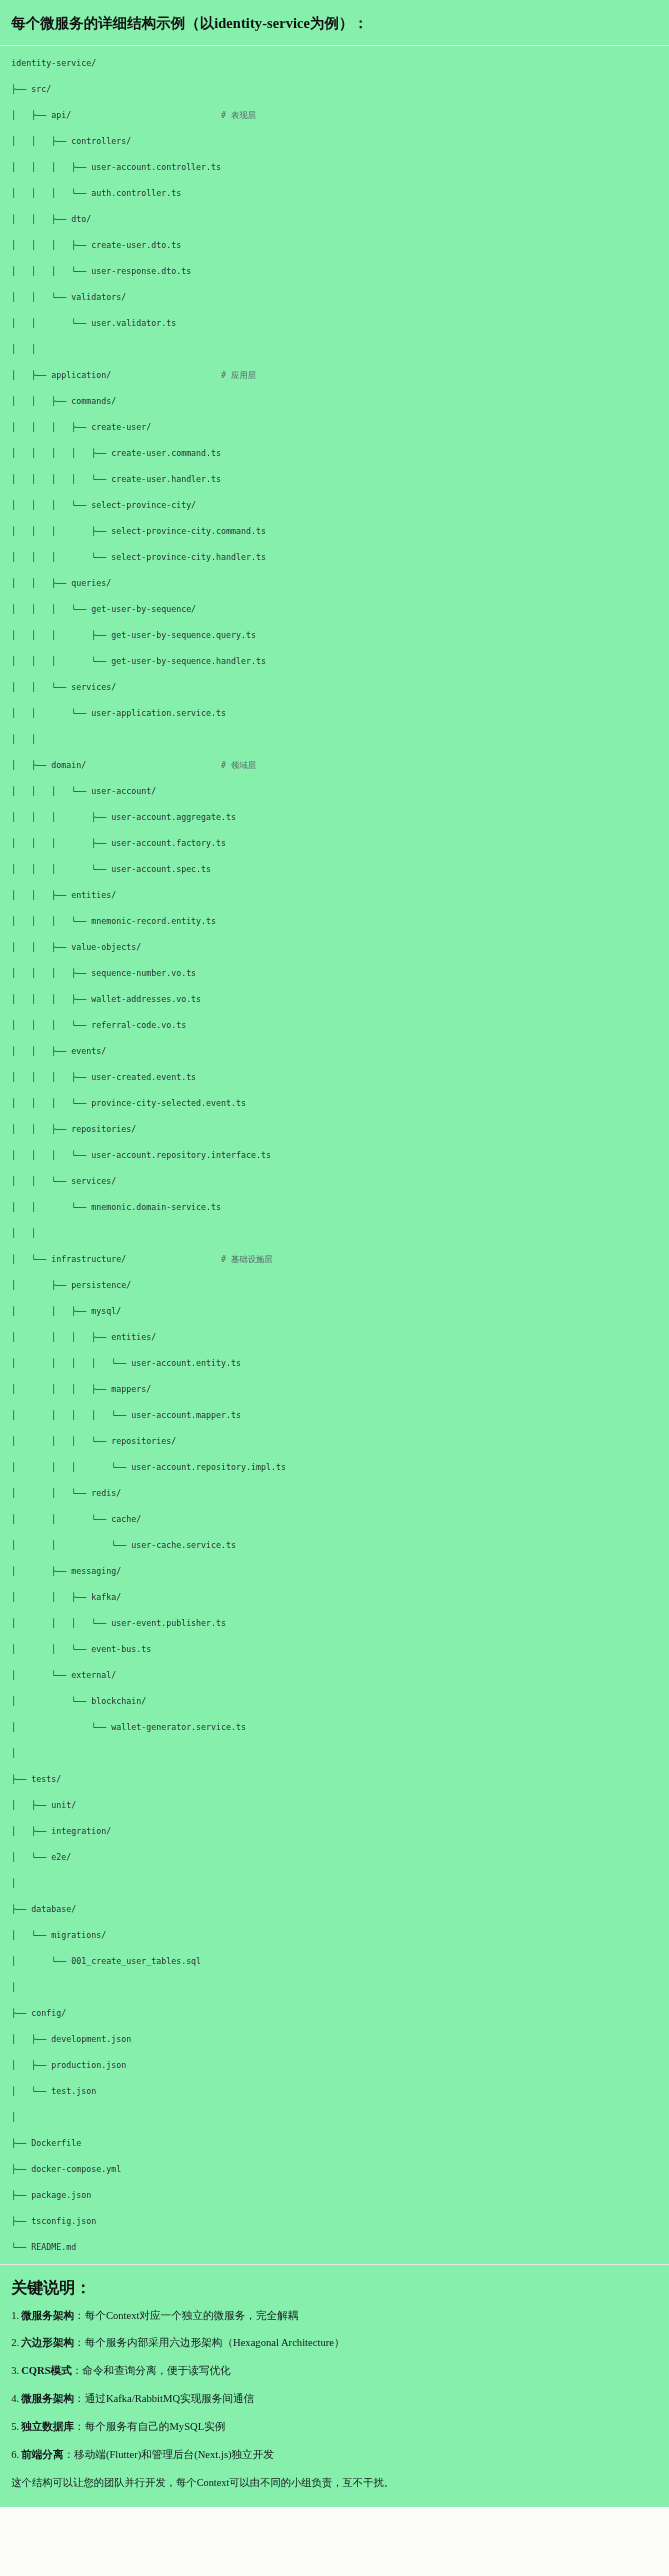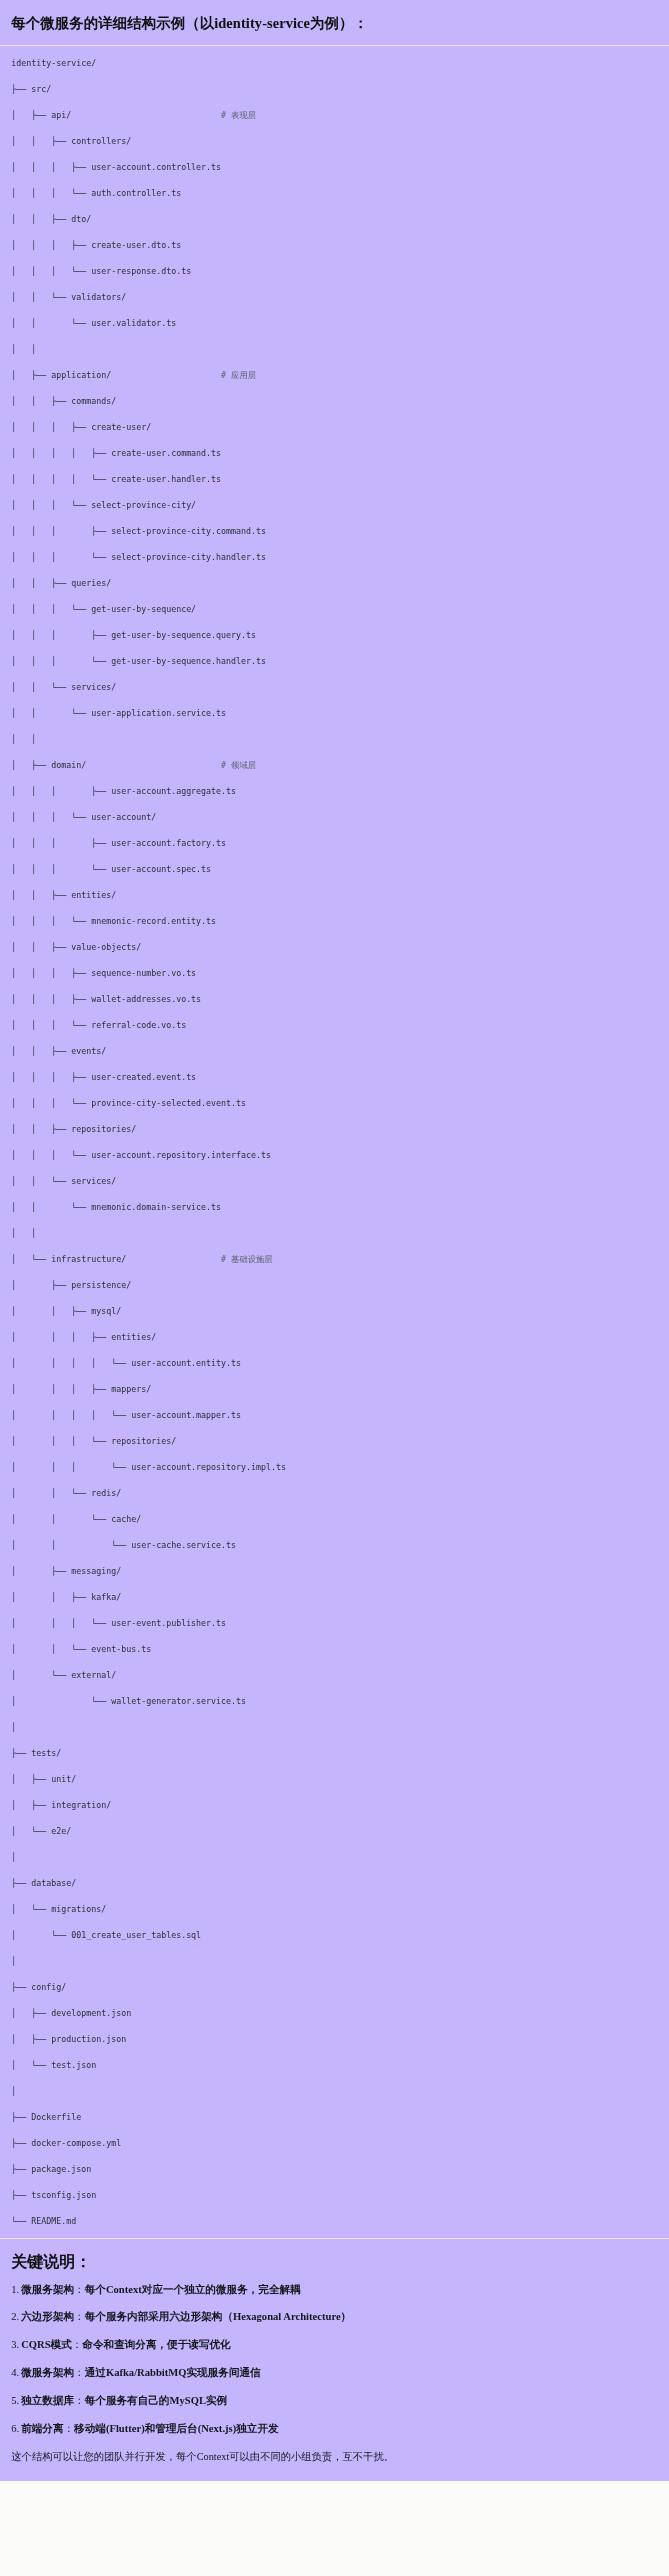--- a/index.html
+++ b/index.html
@@ -10,21 +10,21 @@
   }
   body {
     width: 669px;
     font-family: "Liberation Sans", sans-serif;
     color: #1a1a1a;
     -webkit-font-smoothing: antialiased;
   }
   .page {
     width: 669px;
     box-sizing: border-box;
-    background: #c4b5fd;
+    background: #86efac;
     padding: 0;
   }
 
   
   .title-block {
     padding: 13.8px 11.3px 12.5px 11.3px;
     border-bottom: 0.6px solid #e6e6e2;
   }
   .doc-title {
     font-family: "Liberation Serif", serif;
@@ -90,21 +90,20 @@
   }
   ol.notes > li .term {
     font-weight: bold;
     flex: 0 0 auto;
   }
   ol.notes > li .sep {
     flex: 0 0 auto;
   }
   ol.notes > li .desc {
     flex: 1 1 auto;
-    font-weight: bold;
   }
   .closing {
     font-family: "Liberation Serif", serif;
     font-size: 10.3px;
     line-height: 1.5;
     color: #14181c;
     margin: 10px 0 0 0;
   }
 </style>
 </head>
@@ -138,22 +137,22 @@
 <span class="row">│   │   │       ├── select-province-city.command.ts</span>
 <span class="row">│   │   │       └── select-province-city.handler.ts</span>
 <span class="row">│   │   ├── queries/</span>
 <span class="row">│   │   │   └── get-user-by-sequence/</span>
 <span class="row">│   │   │       ├── get-user-by-sequence.query.ts</span>
 <span class="row">│   │   │       └── get-user-by-sequence.handler.ts</span>
 <span class="row">│   │   └── services/</span>
 <span class="row">│   │       └── user-application.service.ts</span>
 <span class="row">│   │</span>
 <span class="row"><span>│   ├── domain/                           </span><span class="cmt"># 领域层</span></span>
+<span class="row">│   │   │   └── user-account/</span>
 <span class="row">│   │   │       ├── user-account.aggregate.ts</span>
-<span class="row">│   │   │   └── user-account/</span>
 <span class="row">│   │   │       ├── user-account.factory.ts</span>
 <span class="row">│   │   │       └── user-account.spec.ts</span>
 <span class="row">│   │   ├── entities/</span>
 <span class="row">│   │   │   └── mnemonic-record.entity.ts</span>
 <span class="row">│   │   ├── value-objects/</span>
 <span class="row">│   │   │   ├── sequence-number.vo.ts</span>
 <span class="row">│   │   │   ├── wallet-addresses.vo.ts</span>
 <span class="row">│   │   │   └── referral-code.vo.ts</span>
 <span class="row">│   │   ├── events/</span>
 <span class="row">│   │   │   ├── user-created.event.ts</span>
@@ -173,20 +172,21 @@
 <span class="row">│       │   │   └── repositories/</span>
 <span class="row">│       │   │       └── user-account.repository.impl.ts</span>
 <span class="row">│       │   └── redis/</span>
 <span class="row">│       │       └── cache/</span>
 <span class="row">│       │           └── user-cache.service.ts</span>
 <span class="row">│       ├── messaging/</span>
 <span class="row">│       │   ├── kafka/</span>
 <span class="row">│       │   │   └── user-event.publisher.ts</span>
 <span class="row">│       │   └── event-bus.ts</span>
 <span class="row">│       └── external/</span>
+<span class="row">│           └── blockchain/</span>
 <span class="row">│               └── wallet-generator.service.ts</span>
 <span class="row">│</span>
 <span class="row">├── tests/</span>
 <span class="row">│   ├── unit/</span>
 <span class="row">│   ├── integration/</span>
 <span class="row">│   └── e2e/</span>
 <span class="row">│</span>
 <span class="row">├── database/</span>
 <span class="row">│   └── migrations/</span>
 <span class="row">│       └── 001_create_user_tables.sql</span>

